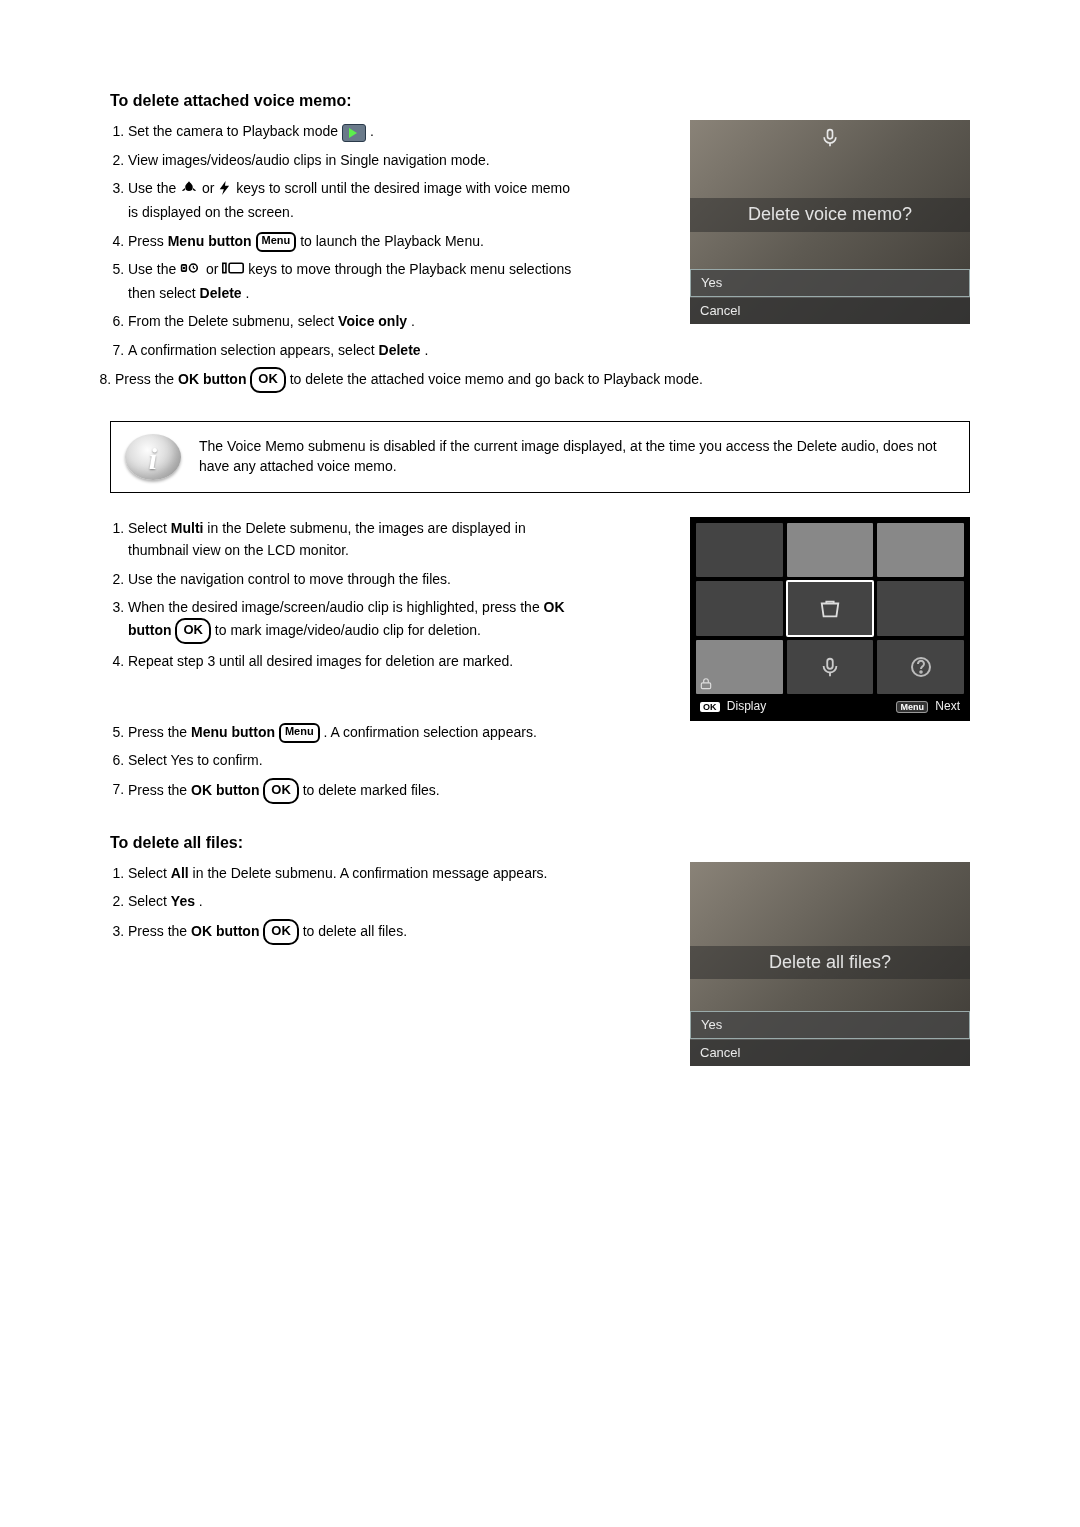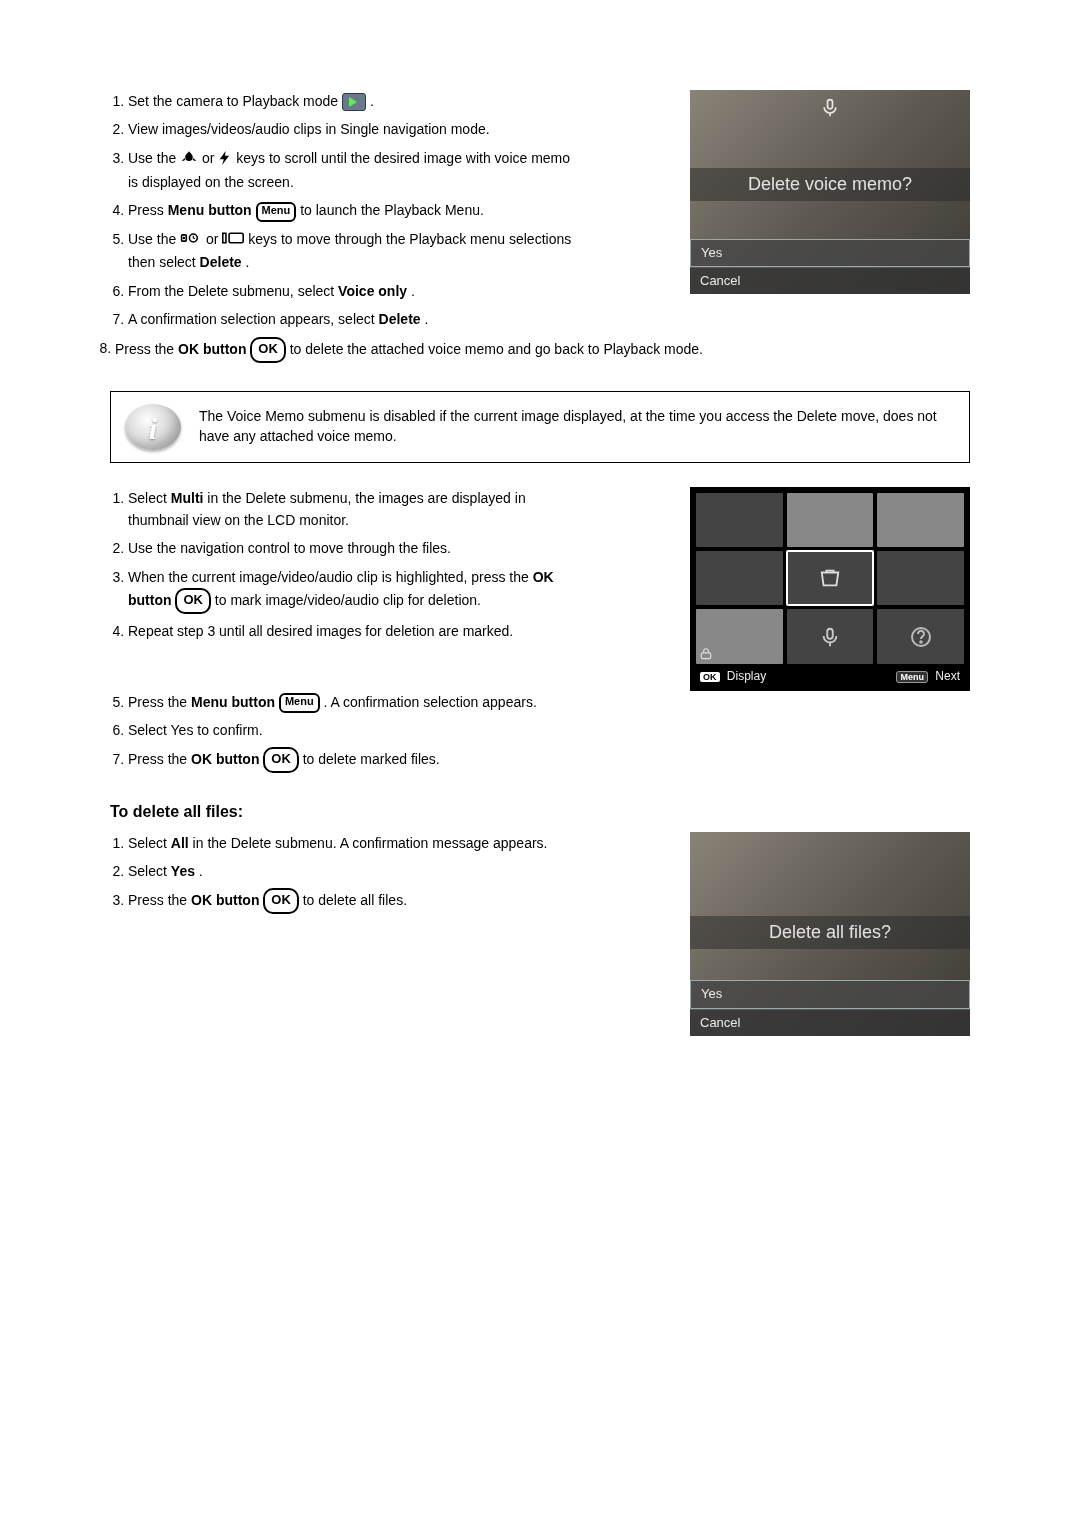--- a/index.html
+++ b/index.html
@@ -244,20 +244,21 @@
     clear:both;
   }
   .clear{ clear:both; }
 </style>
 </head>
 <body>
 
 <div class="page">
 
   <div class="section">
+    <h2>To delete attached voice memo:</h2>
 
     <div class="right-col">
       <div class="cam-screen voice-memo">
         <div class="cam-mic">
           <svg viewBox="0 0 24 24" width="20" height="24" fill="none" stroke="#e8e8e8" stroke-width="2">
             <rect x="9" y="2" width="6" height="11" rx="3"></rect>
             <path d="M5 11a7 7 0 0 0 14 0"></path>
             <line x1="12" y1="18" x2="12" y2="22"></line>
           </svg>
         </div>
@@ -337,21 +338,21 @@
         <span>Press the </span>
         <b>OK button</b>
         <span class="icon-ok">OK</span>
         <span> to delete the attached voice memo and go back to Playback mode.</span>
       </li>
     </ol>
   </div>
 
   <div class="note-box">
     <div class="note-icon"></div>
-    <div class="note-text">The Voice Memo submenu is disabled if the current image displayed, at the time you access the Delete move, does not have any attached voice memo.</div>
+    <div class="note-text">The Voice Memo submenu is disabled if the current image displayed, at the time you access the Delete audio, does not have any attached voice memo.</div>
   </div>
 
   <div class="section">
 
     <div class="right-col">
       <div class="cam-thumbs">
         <div class="thumb-grid">
           <div class="thumb dark"></div>
           <div class="thumb mid"></div>
           <div class="thumb mid"></div>
@@ -399,21 +400,21 @@
 
     <div class="left-col">
       <ol>
         <li>
           <span>Select </span>
           <b>Multi</b>
           <span> in the Delete submenu, the images are displayed in thumbnail view on the LCD monitor.</span>
         </li>
         <li>Use the navigation control to move through the files.</li>
         <li>
-          <span>When the current image/video/audio clip is highlighted, press the </span>
+          <span>When the desired image/screen/audio clip is highlighted, press the </span>
           <b>OK button</b>
           <span class="icon-ok">OK</span>
           <span> to mark image/video/audio clip for deletion.</span>
         </li>
         <li>Repeat step 3 until all desired images for deletion are marked.</li>
       </ol>
     </div>
     <div class="clear"></div>
     <ol start="5" style="margin-left:18px;">
       <li>

